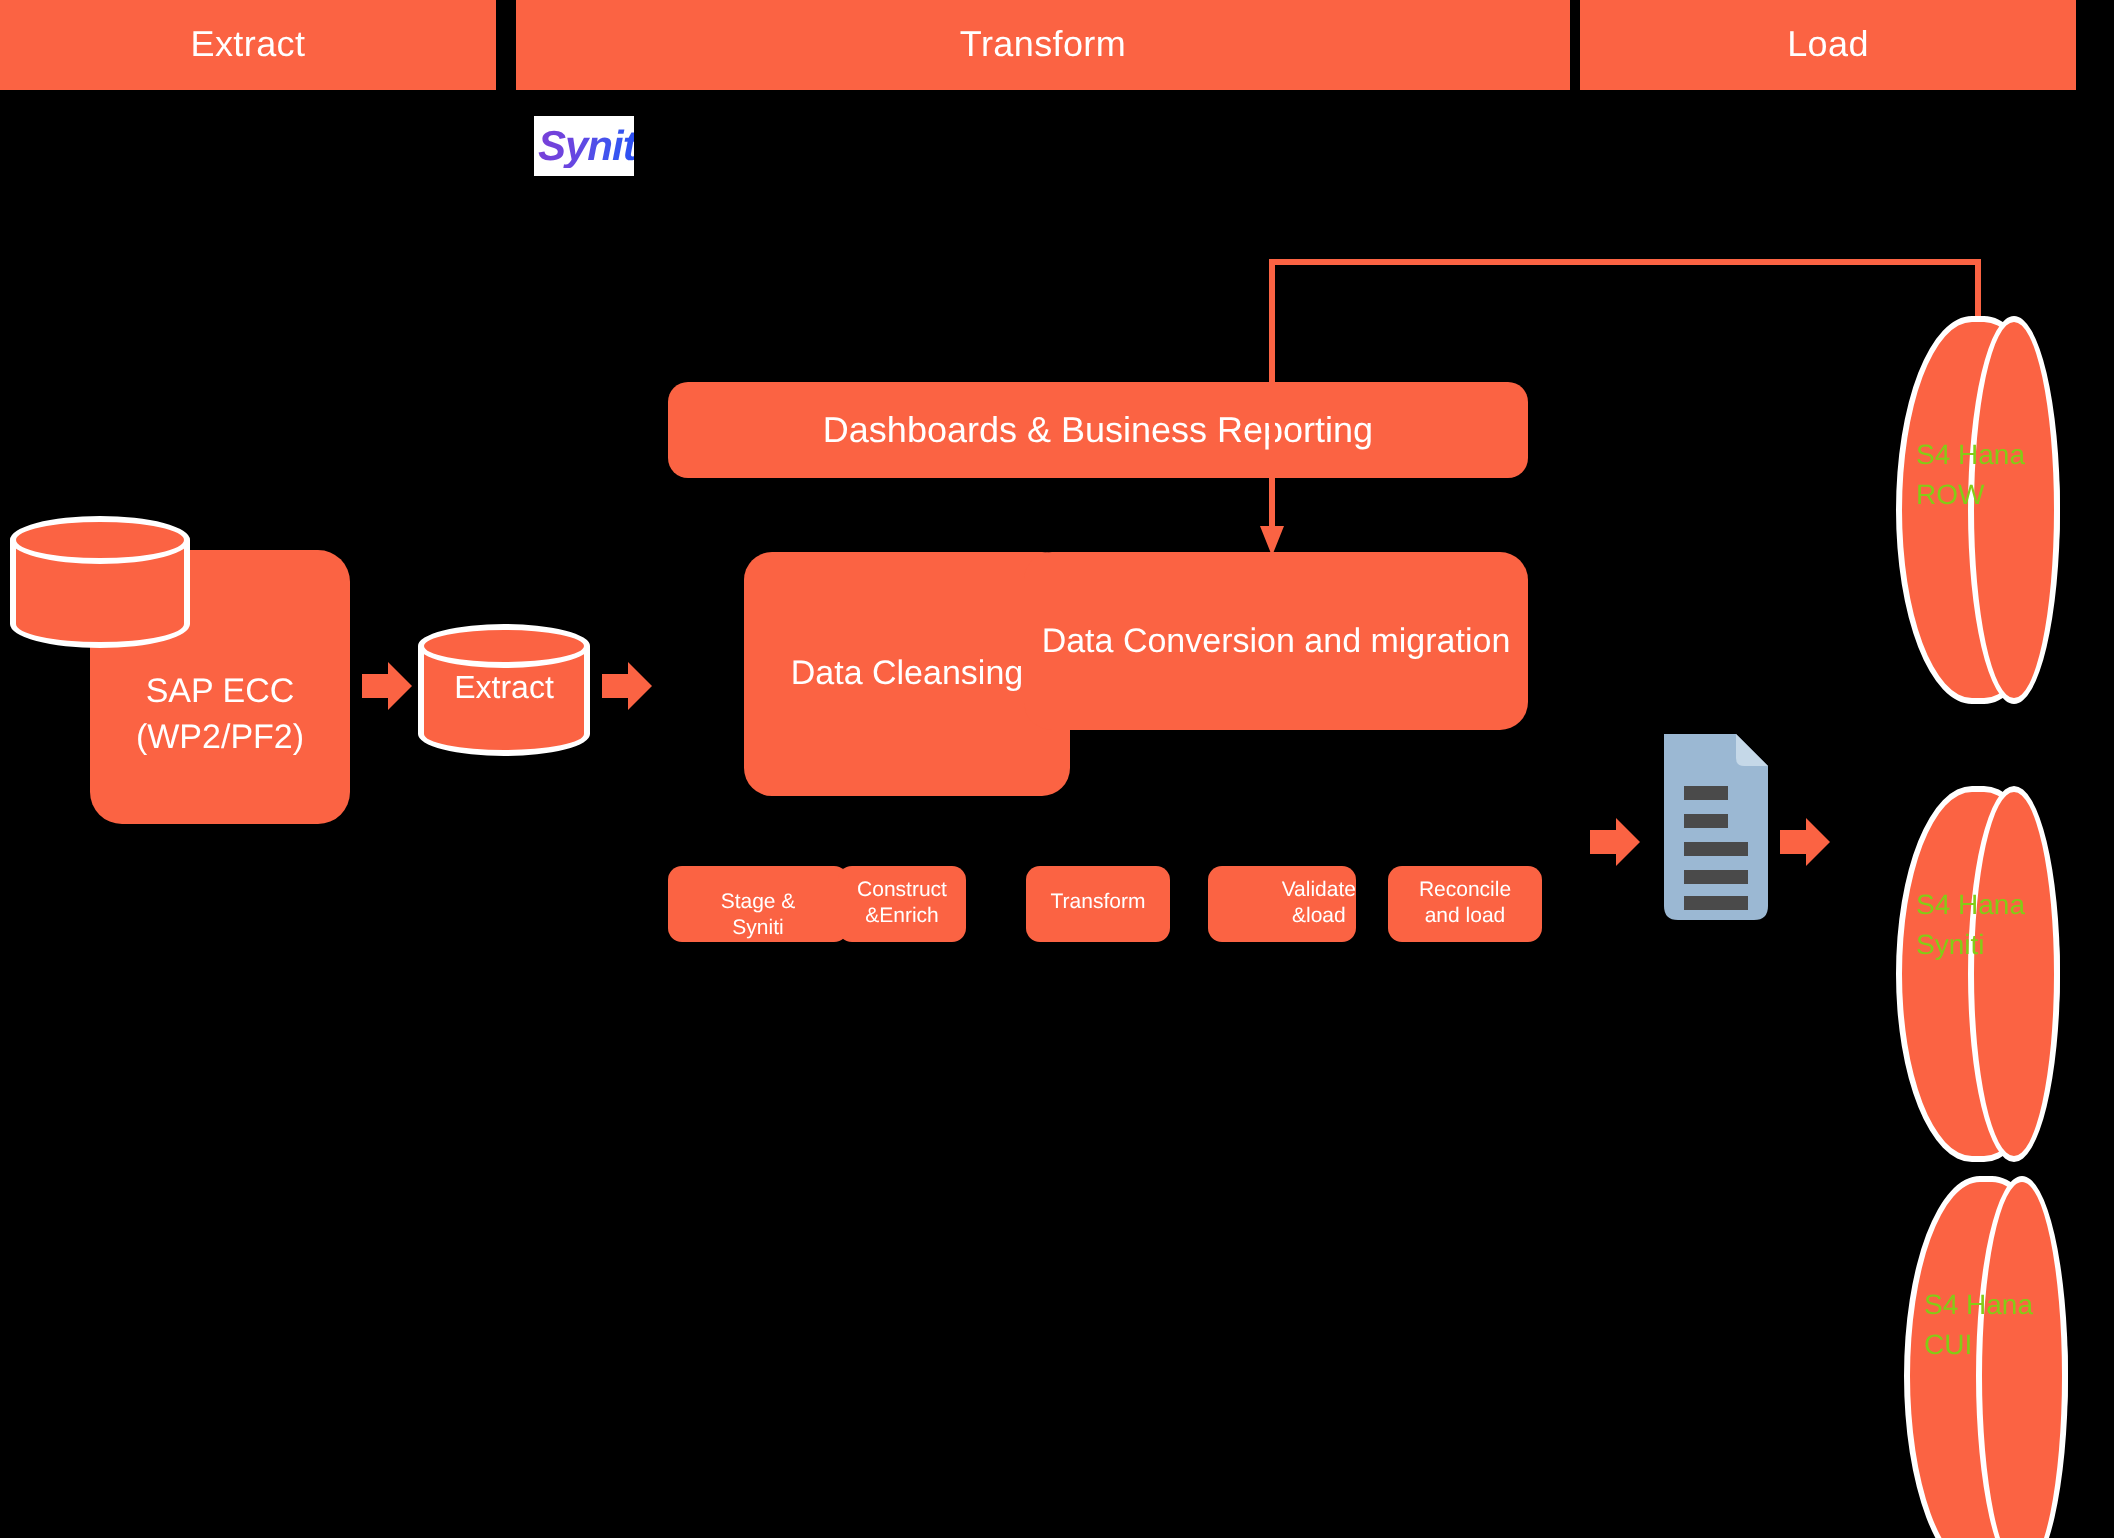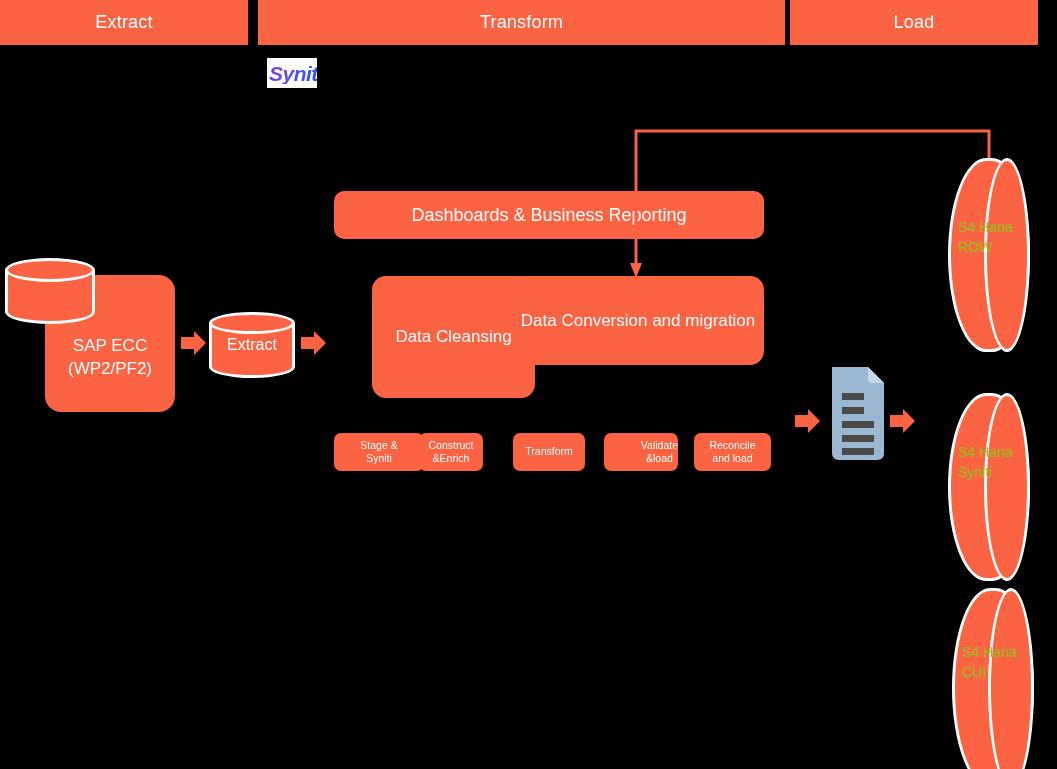--- a/index.html
+++ b/index.html
@@ -105,21 +105,21 @@
     display: flex;
     align-items: center;
     justify-content: center;
     text-align: center;
     font-size: 10.5px;
     line-height: 1.25;
     top: 433px;
     height: 38px;
     box-sizing: border-box;
   }
-  #chip-0 { left: 334px; width: 90px; }
+  #chip-0 { left: 334px; width: 90px; align-items: flex-end; }
   #chip-1 { left: 419px; width: 64px; }
   #chip-2 { left: 513px; width: 72px; }
   #chip-3 { left: 604px; width: 74px; justify-content: flex-end; }
   #chip-4 { left: 694px; width: 77px; justify-content: center; }
 
   
   .cyl-v {
     position: absolute;
   }
   .cyl-v .body {

